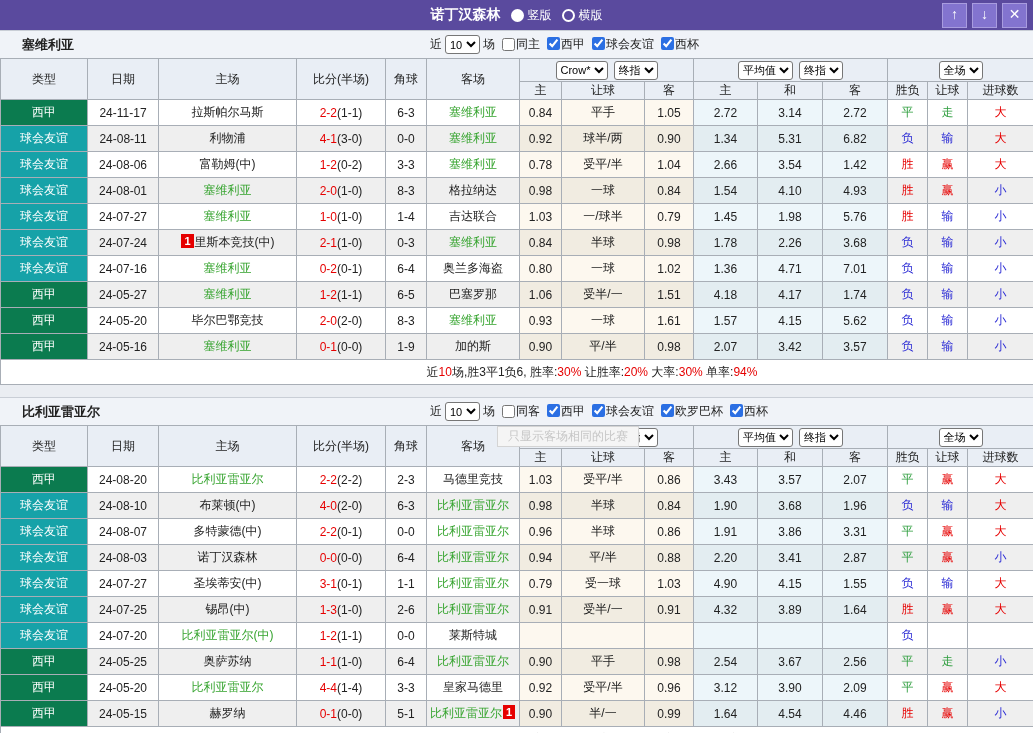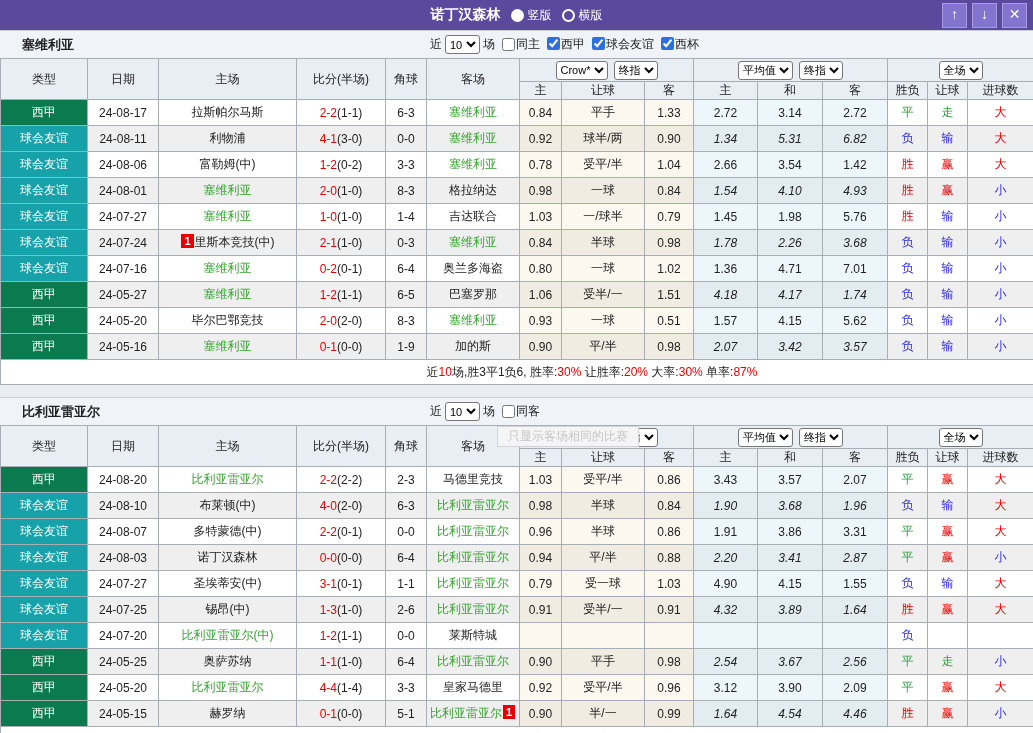--- a/index.html
+++ b/index.html
@@ -26,21 +26,21 @@
   th,td{border:1px solid #a8aeb6;text-align:center;overflow:hidden;white-space:nowrap;padding:0;}
   thead th{background:#e9eef5;font-weight:normal;font-size:12px;}
   tr.hdr1 th{height:22px;}
   tr.hdr2 th{height:13px;}
   tbody td{height:25px;font-size:12px;}
   tr.odd td{background:#fff;}
   tr.even td{background:#efefef;}
   tr.odd td.let{background:#fdf8ef;}
   tr.even td.let{background:#f1ece1;}
   tr.odd td.eu{background:#edf6fa;}
-  tr.even td.eu{background:#e3edf1;font-style:italic;}
+  tr.even td.eu{background:#e3edf1;}
   td.typecell{color:#fff;}
   .feat{color:#36a42f;}
   .ft{color:#e60000;}
   .ht{color:#222;}
   .card{display:inline-block;background:#e60000;color:#fff;font-size:11px;font-weight:bold;
         padding:0 3px;line-height:14px;margin:0 1px;vertical-align:1px;}
   tfoot td{height:24px;background:#fff;font-size:12px;text-align:center;padding-left:150px;}
   .red{color:#e60000;}
   .gap{height:12px;background:#eaedf2;}
   .sectionwrap{position:relative;}
@@ -136,28 +136,28 @@
           <th>和</th>
           <th>客</th>
           <th>胜负</th>
           <th>让球</th>
           <th>进球数</th>
         </tr>
     </thead>
     <tbody>
         <tr class="odd">
           <td class="typecell" style="background: rgb(11, 123, 79);">西甲</td>
-          <td>24-08-17</td>
+          <td>24-11-17</td>
           <td><span>拉斯帕尔马斯</span></td>
           <td><span class="ft">2-2</span><span class="ht">(1-1)</span></td>
           <td>6-3</td>
           <td><span class="feat">塞维利亚</span></td>
           <td class="let">0.84</td>
           <td class="let">平手</td>
-          <td class="let">1.33</td>
+          <td class="let">1.05</td>
           <td class="eu">2.72</td>
           <td class="eu">3.14</td>
           <td class="eu">2.72</td>
           <td style="color: rgb(47, 158, 63);">平</td>
           <td style="color: rgb(47, 158, 63);">走</td>
           <td style="color: rgb(230, 0, 0);">大</td>
         </tr>
         <tr class="even">
           <td class="typecell" style="background: rgb(22, 162, 168);">球会友谊</td>
           <td>24-08-11</td>
@@ -279,21 +279,21 @@
         </tr>
         <tr class="odd">
           <td class="typecell" style="background: rgb(11, 123, 79);">西甲</td>
           <td>24-05-20</td>
           <td><span>毕尔巴鄂竞技</span></td>
           <td><span class="ft">2-0</span><span class="ht">(2-0)</span></td>
           <td>8-3</td>
           <td><span class="feat">塞维利亚</span></td>
           <td class="let">0.93</td>
           <td class="let">一球</td>
-          <td class="let">0.51</td>
+          <td class="let">1.61</td>
           <td class="eu">1.57</td>
           <td class="eu">4.15</td>
           <td class="eu">5.62</td>
           <td style="color: rgb(43, 43, 213);">负</td>
           <td style="color: rgb(43, 43, 213);">输</td>
           <td style="color: rgb(43, 43, 213);">小</td>
         </tr>
         <tr class="even">
           <td class="typecell" style="background: rgb(11, 123, 79);">西甲</td>
           <td>24-05-16</td>
@@ -307,39 +307,40 @@
           <td class="eu">2.07</td>
           <td class="eu">3.42</td>
           <td class="eu">3.57</td>
           <td style="color: rgb(43, 43, 213);">负</td>
           <td style="color: rgb(43, 43, 213);">输</td>
           <td style="color: rgb(43, 43, 213);">小</td>
         </tr>
       </tbody>
     <tfoot>
       <tr>
-          <td colspan="15"><span>近</span><span class="red">10</span><span>场,胜3平1负6, 胜率:</span><span class="red">30%</span><span> 让胜率:</span><span class="red">20%</span><span> 大率:</span><span class="red">30%</span><span> 单率:</span><span class="red">87%</span></td>
+          <td colspan="15"><span>近</span><span class="red">10</span><span>场,胜3平1负6, 胜率:</span><span class="red">30%</span><span> 让胜率:</span><span class="red">20%</span><span> 大率:</span><span class="red">30%</span><span> 单率:</span><span class="red">94%</span></td>
         </tr>
     </tfoot>
   </table>
 </div>
 
 <div class="gap"></div>
 
 <div class="sectionwrap">
   <div class="band">
     <span class="team">比利亚雷亚尔</span>
     <span class="filters">
       <span>近</span>
       <select class="sel">
         <option>10</option>
       </select>
       <span>场</span>
       <input type="checkbox" style="">
       <span>同客</span>
+      <span><label><input type="checkbox" checked="" style=""><span>西甲</span></label><label><input type="checkbox" checked="" style=""><span>球会友谊</span></label><label><input type="checkbox" checked="" style=""><span>欧罗巴杯</span></label><label><input type="checkbox" checked="" style=""><span>西杯</span></label></span>
     </span>
   </div>
   <div class="tooltip">只显示客场相同的比赛</div>
   <table class="stats">
     <colgroup>
       <col style="width:87px">
         <col style="width:71px">
         <col style="width:138px">
         <col style="width:89px">
       <col style="width:41px">

